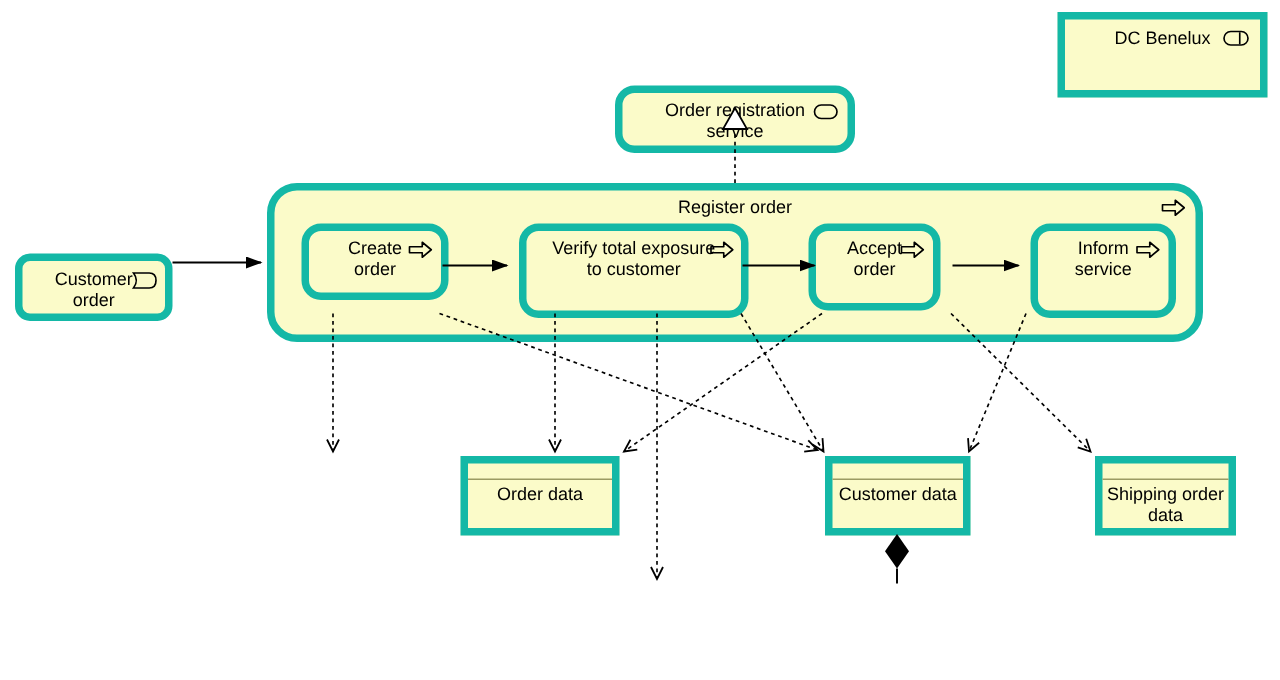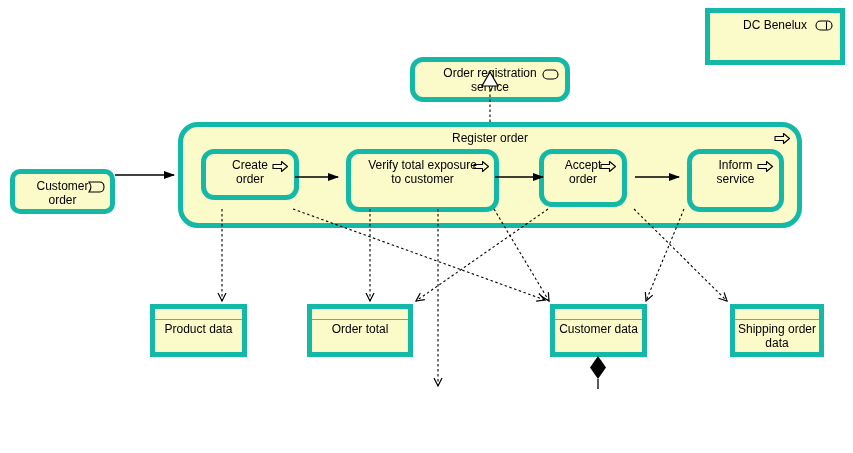--- a/index.html
+++ b/index.html
@@ -88,28 +88,24 @@
     <div class="box rounded inner" style="left:504px;top:22px;width:97px;height:63px;">
       <div class="lbl" style="top:4px;width:60px;">Inform service</div>
       <span class="badge" style="top:6px;right:5px;">
         <svg width="17" height="13" viewBox="0 0 17 13">
             <path d="M1 4.5 H9.5 V1.5 L15.5 6.5 L9.5 11.5 V8.5 H1 Z" fill="none" stroke="#000" stroke-width="1.1" stroke-linejoin="round"></path>
           </svg>
       </span>
     </div>
   </div>
 
-  <div class="box shape" style="left:150px;top:304px;width:97px;height:53px;">
-    <div class="dobj-strip"></div>
-    <div class="lbl" style="top:13px;width:90px;">Product data</div>
-  </div>
 
   <div class="box shape" style="left:307px;top:304px;width:106px;height:53px;">
     <div class="dobj-strip"></div>
-    <div class="lbl" style="top:13px;width:90px;">Order total</div>
+    <div class="lbl" style="top:13px;width:90px;">Order data</div>
   </div>
 
   <div class="box shape" style="left:550px;top:304px;width:97px;height:53px;">
     <div class="dobj-strip"></div>
     <div class="lbl" style="top:13px;width:92px;">Customer data</div>
   </div>
 
   <div class="box shape" style="left:730px;top:304px;width:94px;height:53px;">
     <div class="dobj-strip"></div>
     <div class="lbl" style="top:13px;width:88px;">Shipping order data</div>

